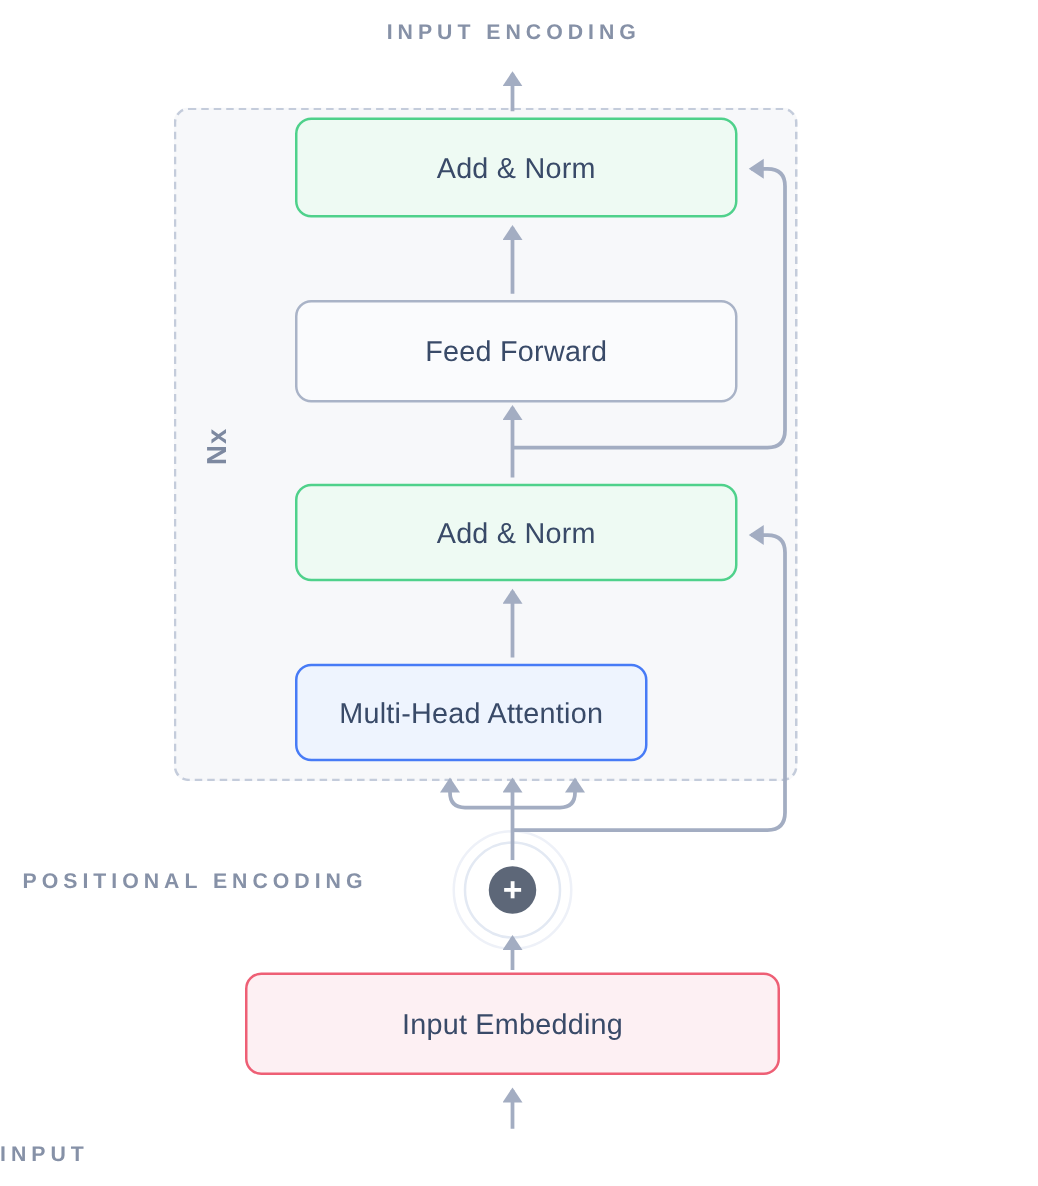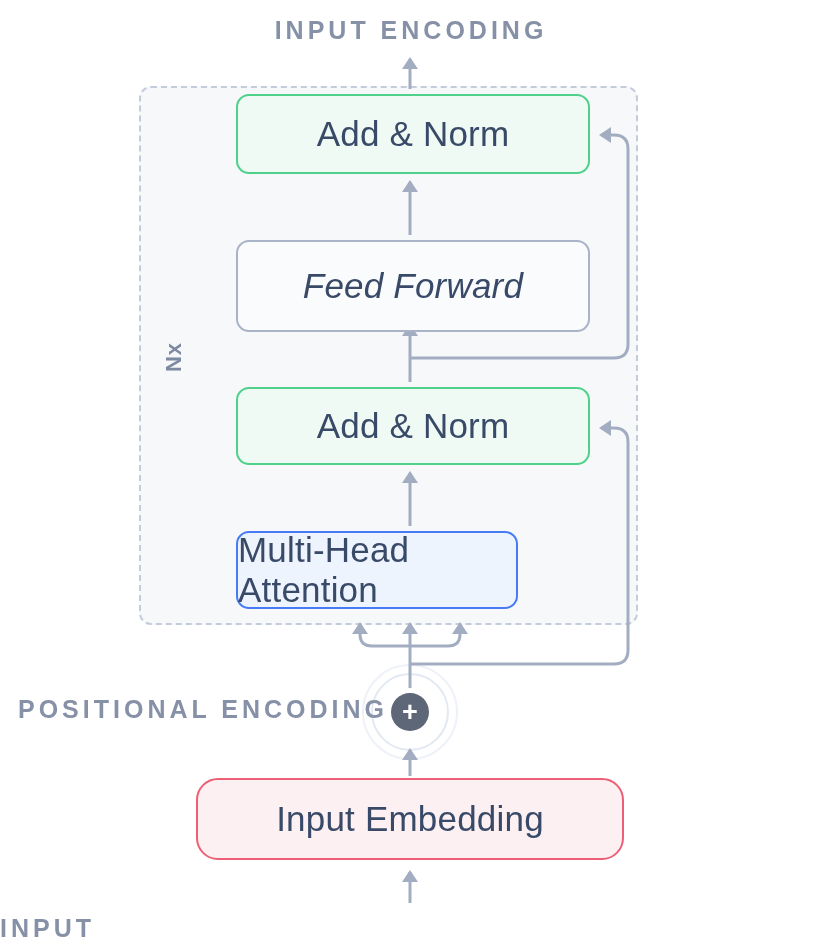--- a/index.html
+++ b/index.html
@@ -30,34 +30,34 @@
     box-sizing:border-box;
     z-index:0;
   }
   .connectors{position:absolute; left:0; top:0; width:830px; height:949px; z-index:2; pointer-events:none;}
   .connectors path{stroke:var(--connector); stroke-width:3; fill:none; stroke-linejoin:round;}
   .connectors polygon{fill:var(--connector);}
   .block{
     position:absolute; z-index:3;
     display:flex; align-items:center; justify-content:center;
     border-radius:13px; border:2px solid; box-sizing:border-box;
-    font-size:35px; color:var(--block-text); letter-spacing:0.2px;
+    font-size:23px; color:var(--block-text); letter-spacing:0.2px;
   }
   .block.green{background:var(--green-fill); border-color:var(--green-border);}
   .block.gray {background:var(--neutral-fill); border-color:var(--neutral-border);}
   .block.blue {background:var(--blue-fill); border-color:var(--blue-border);}
   .block.pink {background:var(--pink-fill); border-color:var(--pink-border);}
   .block-add-norm-top{left:236px; top:94px;  width:354px; height:80px;}
-  .block-feed-forward{left:236px; top:240px; width:354px; height:92px;font-style:italic;}
+  .block-feed-forward{left:236px; top:240px; width:354px; height:82px;}
   .block-add-norm-mid{left:236px; top:387px; width:354px; height:78px;}
   .block-mha         {left:236px; top:531px; width:282px; height:78px;}
-  .block-embedding   {left:196px; top:778px; width:428px; height:82px;border-radius:22px;}
+  .block-embedding   {left:196px; top:778px; width:428px; height:82px;}
   .label{
     position:absolute; z-index:3;
-    font-weight:700; font-size:25px; letter-spacing:4px;
+    font-weight:700; font-size:17px; letter-spacing:4px;
     color:var(--label-text); white-space:nowrap;
   }
   .top-label   {left:0; top:16px; width:822px; text-align:center;}
   .bottom-label{left:0; top:914px; width:822px; text-align:left;}
   .pos-label   {left:18px; top:695px;}
   .nx-label{
     position:absolute; left:146px; top:329px; width:56px; height:56px; z-index:3;
     display:flex; align-items:center; justify-content:center;
     transform:rotate(-90deg);
     font-weight:600; font-size:22px; letter-spacing:1px; color:var(--nx-text);

